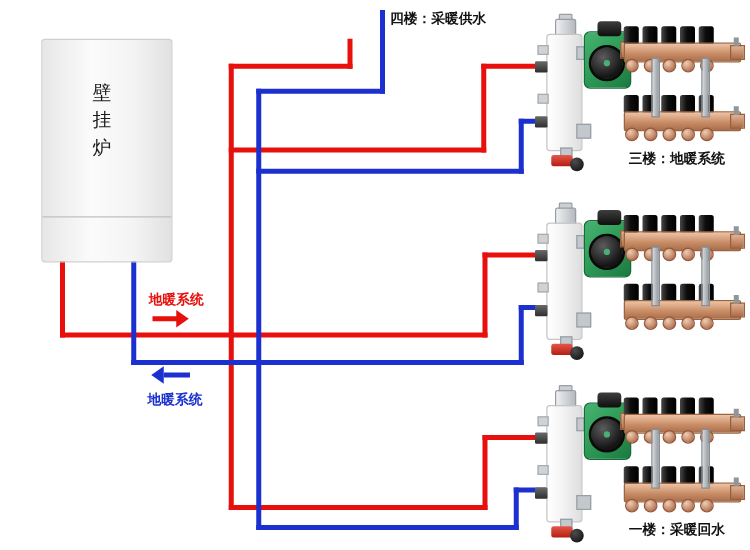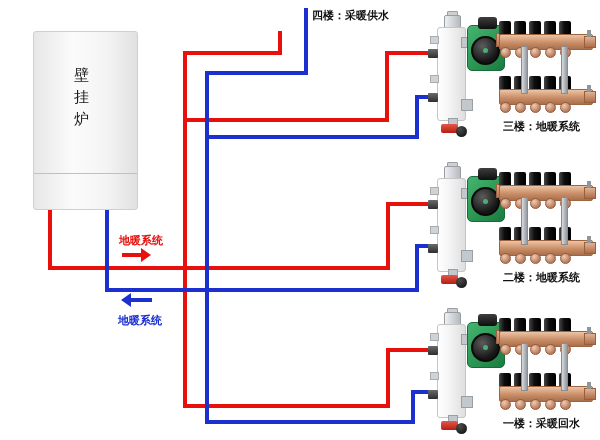--- a/index.html
+++ b/index.html
@@ -234,21 +234,20 @@
       </div>
   <div class="a endv endv1"></div>
   <div class="a pin pin1"></div>
   <div class="a endv endv2"></div>
   <div class="a pin pin2"></div>
   <div class="a bracket br1"></div>
   <div class="a bracket br2"></div>
   <div class="a drain-stem"></div>
   <div class="a drain-body"></div>
   <div class="a drain-knob"></div>
-  <div class="a floor-label">二楼：地暖系统</div>
 </div>
   <div class="assembly" style="top:310px">
   <div class="a vent-top"></div>
   <div class="a vent"></div>
   <div class="a separator"></div>
   <div class="a side-tab tab-a"></div>
   <div class="a side-tab tab-b"></div>
   <div class="a inlet red-in"></div>
   <div class="a inlet blue-in"></div>
   <div class="a fit-pump"></div>

